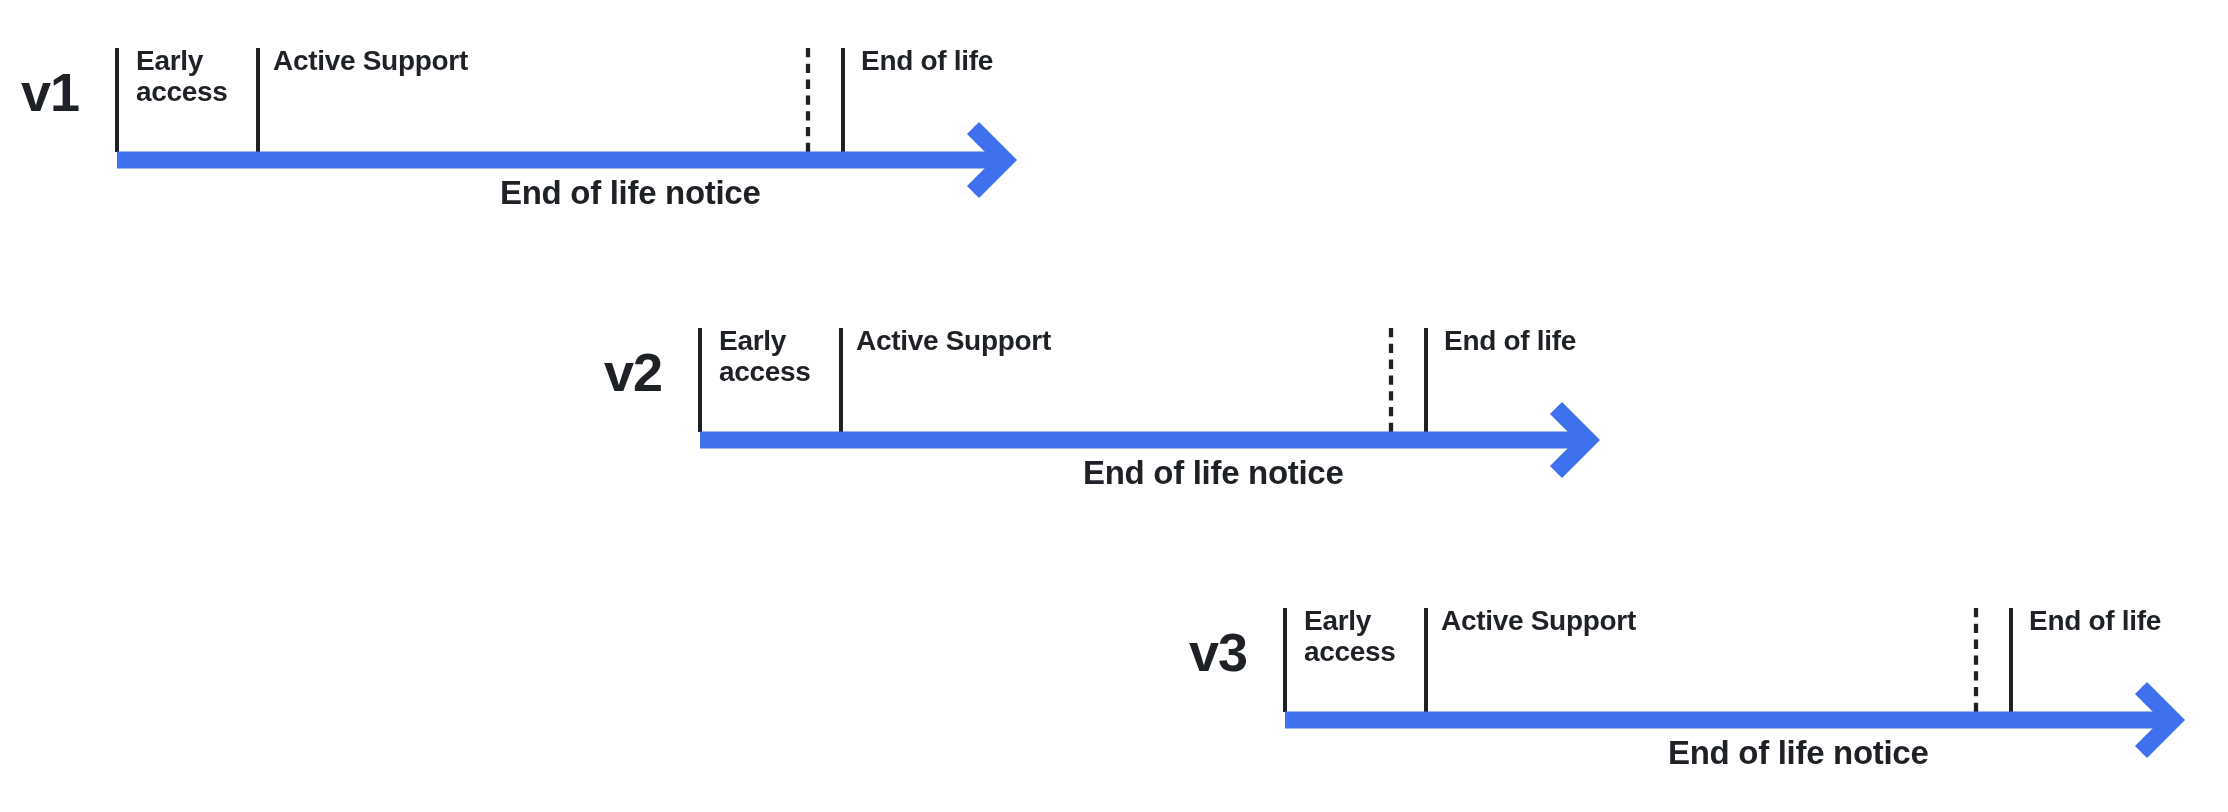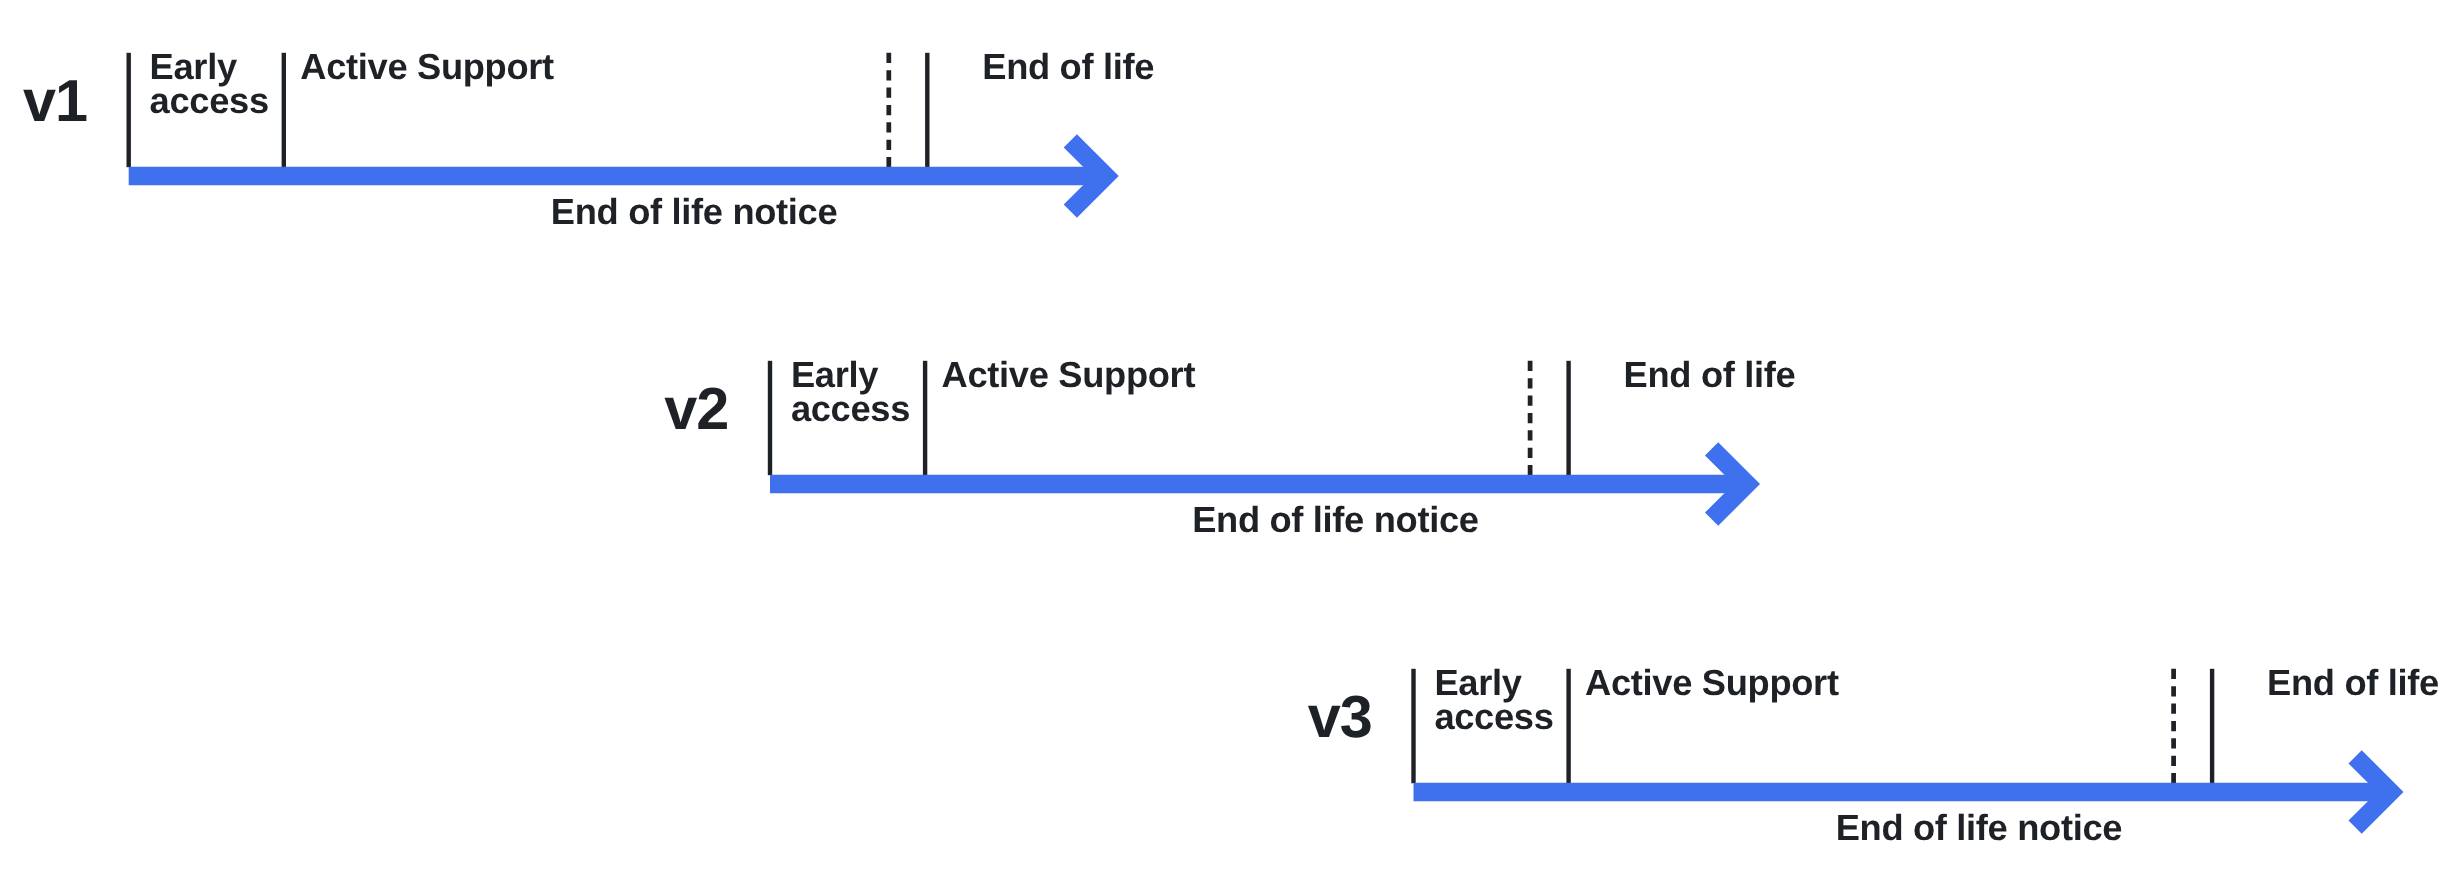--- a/index.html
+++ b/index.html
@@ -57,34 +57,34 @@
     top: 17px;
     width: 132px;
     text-align: right;
     font-size: 54px;
     line-height: 54px;
     letter-spacing: -1px;
   }
   .phase-label {
     position: absolute;
     top: -3px;
-    font-size: 33px;
+    font-size: 28px;
     line-height: 31px;
     letter-spacing: -0.3px;
     white-space: nowrap;
   }
   .phase-early   { left: 19px; width: 118px; white-space: normal; }
   .phase-active  { left: 156px; }
-  .phase-eol     { left: 776px; }
+  .phase-eol     { left: 744px; }
   .notice-label {
     position: absolute;
-    left: 364px;
+    left: 383px;
     top: 129px;
     width: 300px;
-    text-align: center;
+    text-align: left;
     font-size: 33px;
     line-height: 31px;
     letter-spacing: -0.3px;
     white-space: nowrap;
   }
   .row-v1 { left: 117px;  top: 48px; }
   .row-v2 { left: 700px;  top: 328px; }
   .row-v3 { left: 1285px; top: 608px; }
 </style>
 </head>

